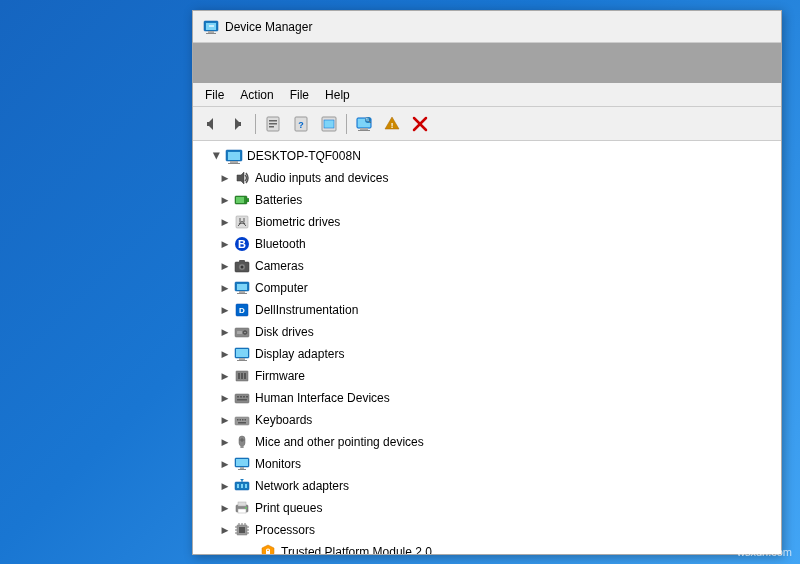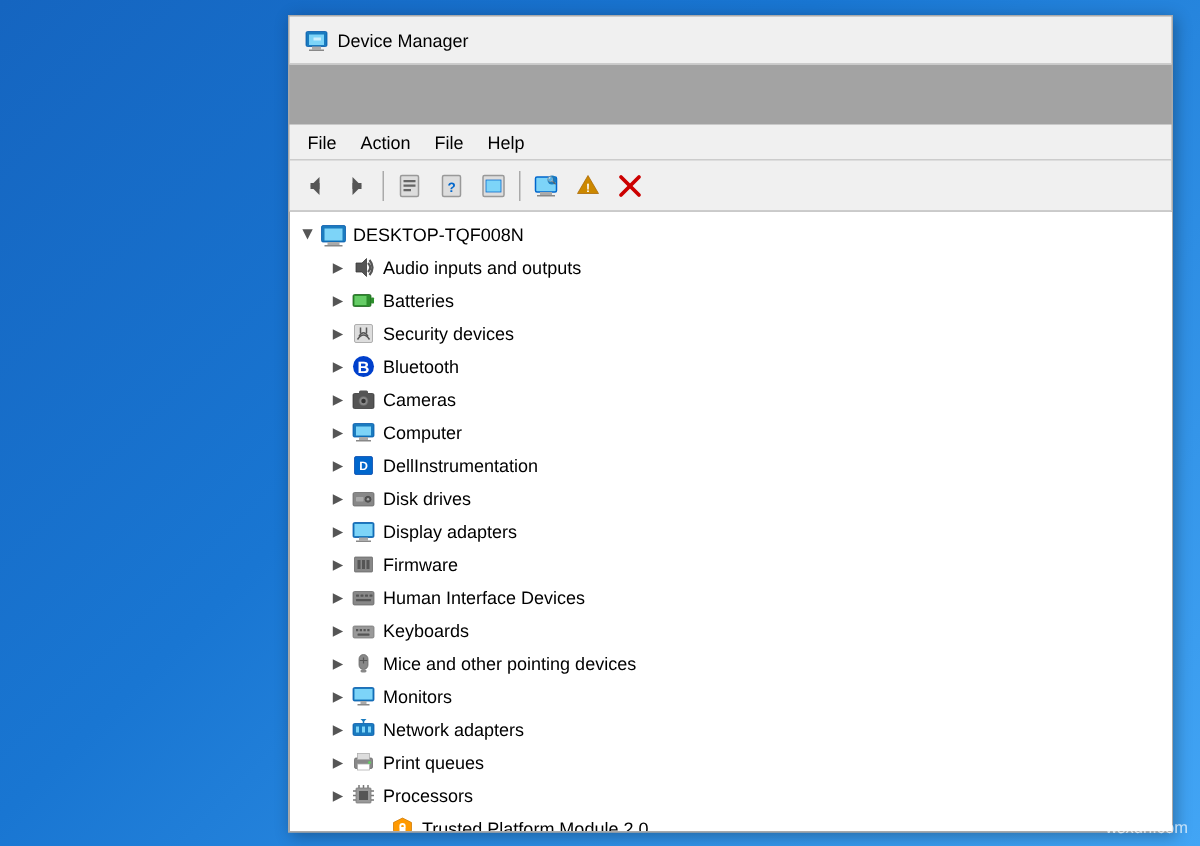--- a/index.html
+++ b/index.html
@@ -250,21 +250,21 @@
     <button class="toolbar-btn red-x">
       <svg width="18" height="18" viewBox="0 0 18 18">
         <line x1="3" y1="3" x2="15" y2="15" stroke="#cc0000" stroke-width="2.5" stroke-linecap="round"></line>
         <line x1="15" y1="3" x2="3" y2="15" stroke="#cc0000" stroke-width="2.5" stroke-linecap="round"></line>
       </svg>
     </button>
   </div>
 
   <div class="content">
 
-    <div class="tree-item indent-0" style="padding-left: 4px;">
+    <div class="tree-item indent-0" style="padding-left: 16px;">
       <span class="expand-arrow expanded">▶</span>
       <span class="item-icon">
         <svg width="18" height="18" viewBox="0 0 18 18">
           <rect x="1" y="3" width="16" height="11" rx="1" fill="#1a7bbf" stroke="#0055aa" stroke-width="0.5"></rect>
           <rect x="3" y="5" width="12" height="8" fill="#7dd4f8"></rect>
           <rect x="5" y="14" width="8" height="2" fill="#aaa"></rect>
           <rect x="3" y="16" width="12" height="1" fill="#888"></rect>
         </svg>
       </span>
       <span class="item-label">DESKTOP-TQF008N</span>
@@ -272,21 +272,21 @@
 
     <div class="tree-item indent-1">
       <span class="expand-arrow">▶</span>
       <span class="item-icon icon-audio">
         <svg width="16" height="16" viewBox="0 0 16 16">
           <polygon points="3,5 7,5 10,2 10,14 7,11 3,11" fill="#555" stroke="#333" stroke-width="0.5"></polygon>
           <path d="M11,5 Q14,8 11,11" fill="none" stroke="#555" stroke-width="1.5"></path>
           <path d="M12,3 Q16,8 12,13" fill="none" stroke="#555" stroke-width="1.5"></path>
         </svg>
       </span>
-      <span class="item-label">Audio inputs and outputs</span>
+      <span class="item-label">Audio inputs and devices</span>
     </div>
 
     <div class="tree-item indent-1">
       <span class="expand-arrow">▶</span>
       <span class="item-icon icon-battery">
         <svg width="16" height="16" viewBox="0 0 16 16">
           <rect x="1" y="4" width="12" height="8" rx="1" fill="#2d8f2d" stroke="#1a5c1a" stroke-width="0.5"></rect>
           <rect x="13" y="6" width="2" height="4" rx="0.5" fill="#2d8f2d"></rect>
           <rect x="2" y="5" width="8" height="6" fill="#66cc66"></rect>
         </svg>
@@ -298,21 +298,21 @@
       <span class="expand-arrow">▶</span>
       <span class="item-icon">
         <svg width="16" height="16" viewBox="0 0 16 16">
           <rect x="2" y="2" width="12" height="12" rx="1" fill="#ddd" stroke="#999" stroke-width="0.5"></rect>
           <path d="M5,10 Q8,5 11,10" fill="none" stroke="#555" stroke-width="1"></path>
           <path d="M4,12 Q8,6 12,12" fill="none" stroke="#555" stroke-width="1"></path>
           <line x1="6" y1="8" x2="6" y2="4" stroke="#555" stroke-width="1"></line>
           <line x1="10" y1="8" x2="10" y2="4" stroke="#555" stroke-width="1"></line>
         </svg>
       </span>
-      <span class="item-label">Security devices</span>
+      <span class="item-label">Biometric drives</span>
     </div>
 
     <div class="tree-item indent-1">
       <span class="expand-arrow">▶</span>
       <span class="item-icon icon-bluetooth">
         <svg width="16" height="16" viewBox="0 0 16 16">
           <circle cx="8" cy="8" r="7" fill="#0040cc"></circle>
           <text x="8" y="12" text-anchor="middle" font-size="11" fill="#fff" font-weight="bold" font-family="Arial">B</text>
         </svg>
       </span>

